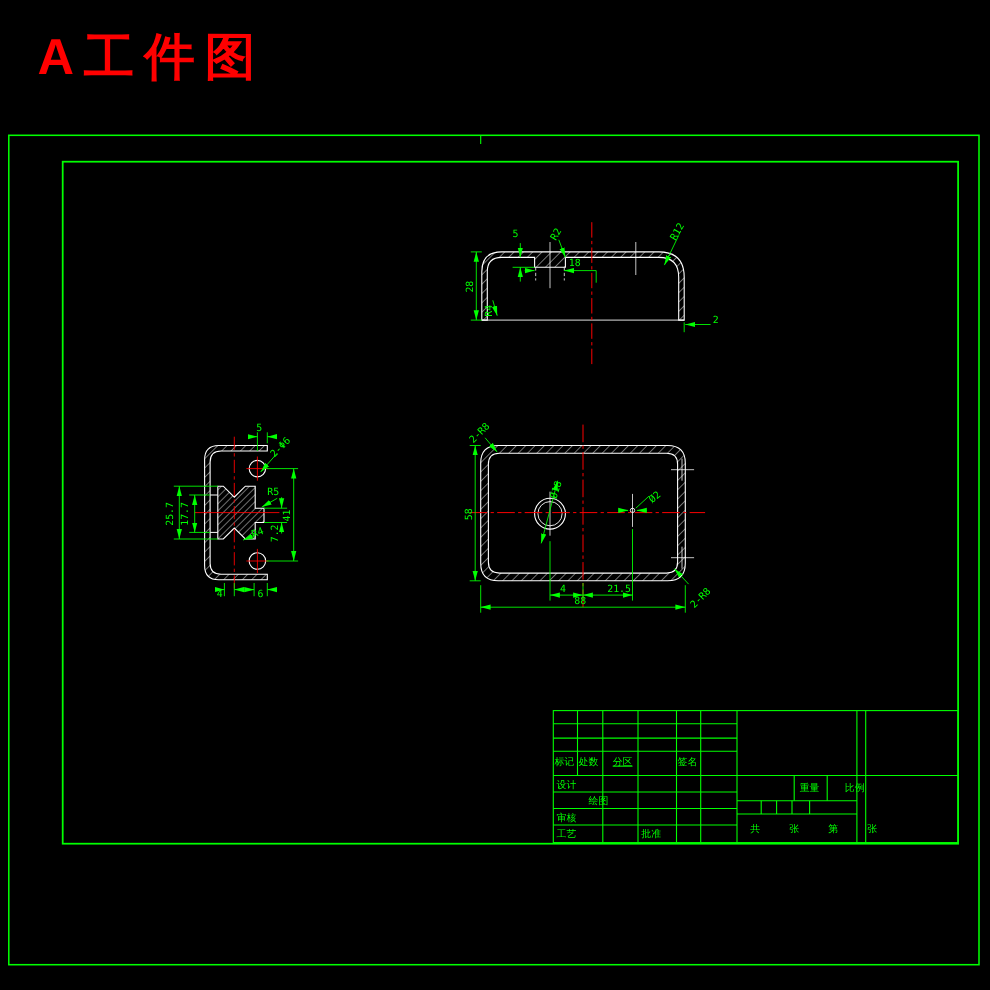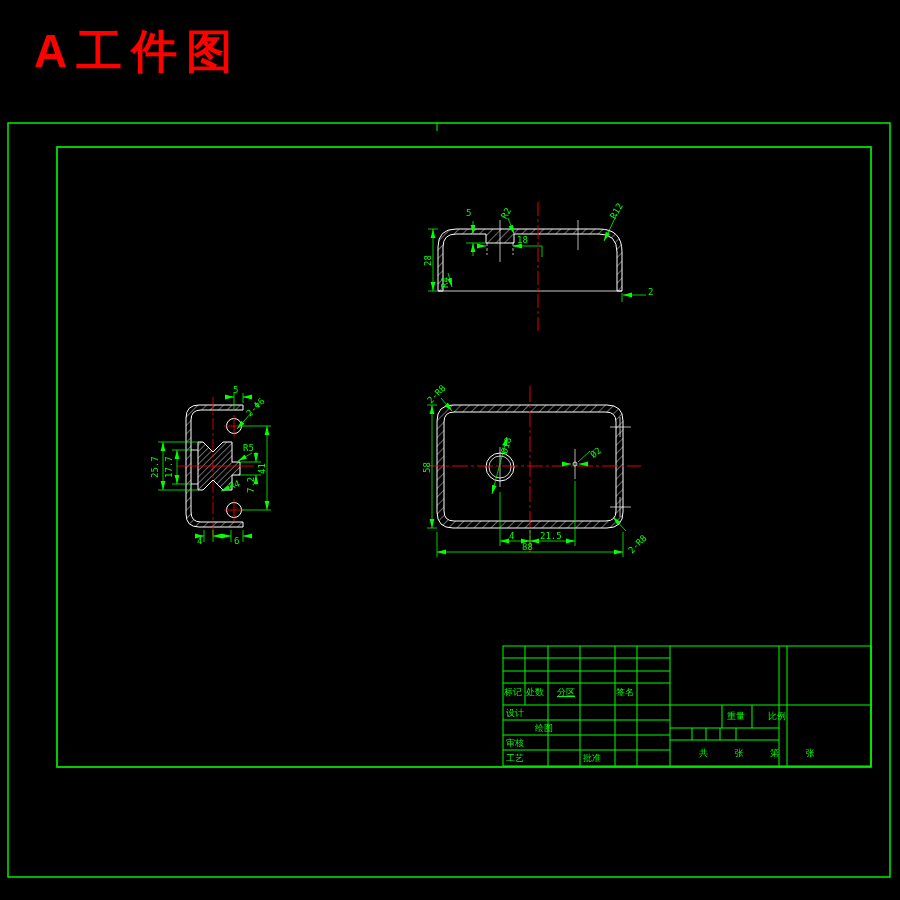--- a/index.html
+++ b/index.html
@@ -234,29 +234,29 @@
   <span class="dim rot20" style="left:228px;top:483px;">R4</span>
   <span class="dim" style="left:197px;top:537px;">4</span>
   <span class="dim" style="left:234px;top:537px;">6</span>
 
   <span class="dim rot45" style="left:426px;top:399px;">2-R8</span>
   <span class="dim rot45" style="left:627px;top:549px;">2-R8</span>
   <span class="dim rot90" style="left:423px;top:473px;">58</span>
   <span class="dim rot72" style="left:500px;top:452px;">Ø18</span>
   <span class="dim rot40" style="left:589px;top:453px;">Ø2</span>
   <span class="dim" style="left:509px;top:532px;">4</span>
-  <span class="dim" style="left:540px;top:532px;">21.5</span>
+  <span class="dim" style="left:552px;top:532px;">21.5</span>
   <span class="dim" style="left:522px;top:543px;">88</span>
 
   <span class="tb" style="left:504px;top:687px;">标记</span>
   <span class="tb" style="left:526px;top:687px;">处数</span>
   <span class="tb" style="left:557px;top:687px;text-decoration:underline;">分区</span>
   <span class="tb" style="left:616px;top:687px;">签名</span>
   <span class="tb" style="left:506px;top:708px;">设计</span>
   <span class="tb" style="left:506px;top:723px;padding-left:29px;">绘图</span>
   <span class="tb" style="left:506px;top:738px;">审核</span>
   <span class="tb" style="left:506px;top:753px;">工艺</span>
   <span class="tb" style="left:583px;top:753px;">批准</span>
   <span class="tb" style="left:727px;top:711px;text-align:center;">重量</span>
   <span class="tb" style="left:756px;top:711px;padding-left:12px;">比例</span>
-  <span class="tb sheetrow" style="left:699px;top:748px;text-align:center;">共 张 第 张</span>
+  <span class="tb sheetrow" style="left:682px;top:748px;text-align:center;">共 张 第 张</span>
 
 </div>
 
 </body></html>

